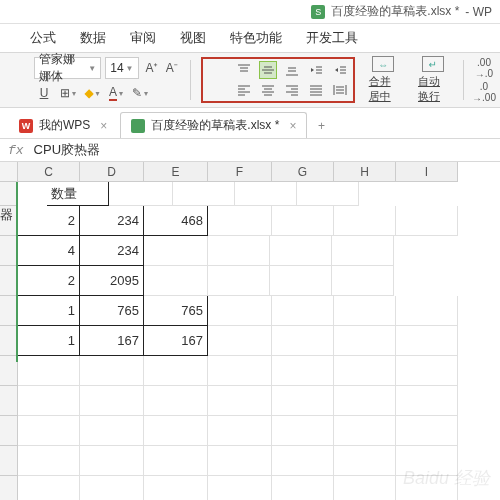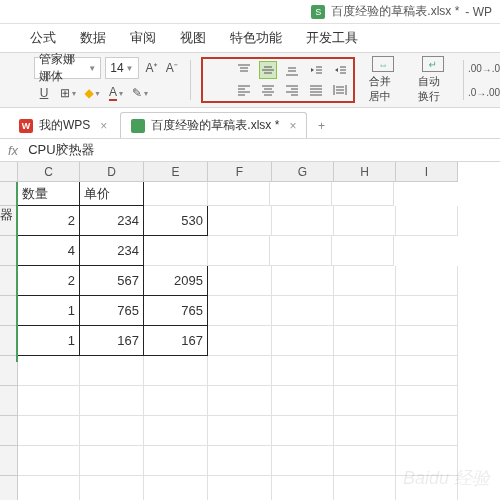--- a/index.html
+++ b/index.html
@@ -16,42 +16,42 @@
 .fontbox.sz{min-width:34px;}
 .dd{font-size:8px;color:#888;margin-left:2px;}
 .iconbtn{width:20px;height:20px;display:flex;align-items:center;justify-content:center;cursor:pointer;color:#555;}
 .divider{width:1px;height:40px;background:#d0d0d0;margin:0 2px;}
 .alignbox{border:2px solid #c0392b;padding:2px 4px;display:flex;flex-direction:column;gap:2px;}
 .alignbox .ribrow{gap:6px;}
 .alignbox .iconbtn{width:18px;height:18px;}
 .alignbox .selected{background:#d4e8c8;border:1px solid #8bc34a;}
 .bigbtn{display:flex;flex-direction:column;align-items:center;justify-content:center;height:48px;padding:0 6px;cursor:pointer;gap:2px;}
 .bigbtn .bi{width:22px;height:18px;border:1px solid #888;display:flex;align-items:center;justify-content:center;font-size:10px;color:#4a9;}
-.bigbtn span{font-size:11px;color:#444;}
-.numfmt{display:flex;flex-direction:row;align-items:center;font-size:10px;color:#555;gap:0;}
+.bigbtn span{font-size:11px;color:#444;text-decoration:underline;}
+.numfmt{display:flex;flex-direction:column;align-items:center;font-size:10px;color:#555;gap:0;}
 .tabbar{height:30px;display:flex;align-items:flex-end;padding:4px 8px 0;gap:2px;background:#fff;}
 .tab{height:26px;display:flex;align-items:center;gap:6px;padding:0 10px;border:1px solid transparent;border-bottom:none;border-radius:3px 3px 0 0;font-size:12px;cursor:pointer;}
 .tab.active{background:#fff;border-color:#ccc;}
 .tab .wi{width:14px;height:14px;border-radius:2px;}
 .tab .w{background:#d63a2f;color:#fff;font-size:9px;display:flex;align-items:center;justify-content:center;font-weight:bold;}
 .tab .s{background:#4a9e5c;}
 .tab .x{color:#999;margin-left:4px;}
 .tabplus{width:24px;height:24px;display:flex;align-items:center;justify-content:center;color:#888;cursor:pointer;}
 .fxbar{height:24px;border-top:1px solid #d8d8d8;border-bottom:1px solid #d8d8d8;display:flex;align-items:center;padding:0 8px;gap:10px;}
-.fxbar .fx{font-style:italic;color:#888;font-size:13px;}
+.fxbar .fx{font-style:italic;color:#888;font-size:13px;font-family:Liberation Mono, monospace;}
 .fxbar .val{font-size:13px;}
 .grid{position:relative;}
 .colhdr{display:flex;height:20px;}
 .colhdr .rh{width:18px;border-right:1px solid #ccc;border-bottom:1px solid #ccc;background:#f3f3f3;}
 .colhdr .ch{border-right:1px solid #ccc;border-bottom:1px solid #ccc;background:#f0f0f0;text-align:center;font-size:12px;color:#555;line-height:20px;}
 .rows{}
 .row{display:flex;height:30px;}
 .row .rh{width:18px;border-right:1px solid #ccc;border-bottom:1px solid #ccc;background:#f3f3f3;font-size:11px;text-align:center;line-height:30px;color:#777;}
 .row .cell{border-right:1px solid #e0e0e0;border-bottom:1px solid #e0e0e0;padding:0 4px;display:flex;align-items:center;font-size:13px;overflow:hidden;}
-.row .cell.hdr{border-right:1px solid #222;border-bottom:1px solid #222;font-weight:normal;}
+.row .cell.hdr{border-right:1px solid #222;border-bottom:1px solid #222;font-weight:normal;margin-left:29px;}
 .row .cell.b{border-right:1px solid #222;border-bottom:1px solid #222;justify-content:flex-end;}
 .row.hrow{height:24px;}
 .leftedge{position:absolute;left:16px;top:20px;width:2px;height:180px;background:#4a9e5c;}
 .watermark{position:absolute;right:10px;bottom:10px;font-size:18px;color:rgba(0,0,0,0.08);font-style:italic;}
 svg{display:block;}
 </style>
 </head>
 <body>
 
 <div class="titlebar">
@@ -230,49 +230,47 @@
       <div class="ch" style="width: 64px;">E</div>
       <div class="ch" style="width: 64px;">F</div>
       <div class="ch" style="width: 62px;">G</div>
       <div class="ch" style="width: 62px;">H</div>
       <div class="ch" style="width: 62px;">I</div>
     </div>
   <div class="rows">
       <div class="row hrow">
         <div class="rh"></div>
         <div class="cell hdr" style="width: 62px;">数量</div>
-        <div class="cell hdr" style="width: 64px;">单价</div>
         <div class="cell " style="width: 64px;"></div>
         <div class="cell " style="width: 62px;"></div>
         <div class="cell " style="width: 62px;"></div>
         <div class="cell " style="width: 62px;"></div>
       </div>
       <div class="row">
         <div class="rh"></div>
         <div class="cell b" style="width: 62px;">2</div>
         <div class="cell b" style="width: 64px;">234</div>
-        <div class="cell b" style="width: 64px;">530</div>
+        <div class="cell b" style="width: 64px;">468</div>
         <div class="cell " style="width: 64px;"></div>
         <div class="cell " style="width: 62px;"></div>
         <div class="cell " style="width: 62px;"></div>
         <div class="cell " style="width: 62px;"></div>
       </div>
       <div class="row">
         <div class="rh"></div>
         <div class="cell b" style="width: 62px;">4</div>
         <div class="cell b" style="width: 64px;">234</div>
         <div class="cell " style="width: 64px;"></div>
         <div class="cell " style="width: 62px;"></div>
         <div class="cell " style="width: 62px;"></div>
         <div class="cell " style="width: 62px;"></div>
       </div>
       <div class="row">
         <div class="rh"></div>
         <div class="cell b" style="width: 62px;">2</div>
-        <div class="cell b" style="width: 64px;">567</div>
         <div class="cell b" style="width: 64px;">2095</div>
         <div class="cell " style="width: 64px;"></div>
         <div class="cell " style="width: 62px;"></div>
         <div class="cell " style="width: 62px;"></div>
         <div class="cell " style="width: 62px;"></div>
       </div>
       <div class="row">
         <div class="rh"></div>
         <div class="cell b" style="width: 62px;">1</div>
         <div class="cell b" style="width: 64px;">765</div>

